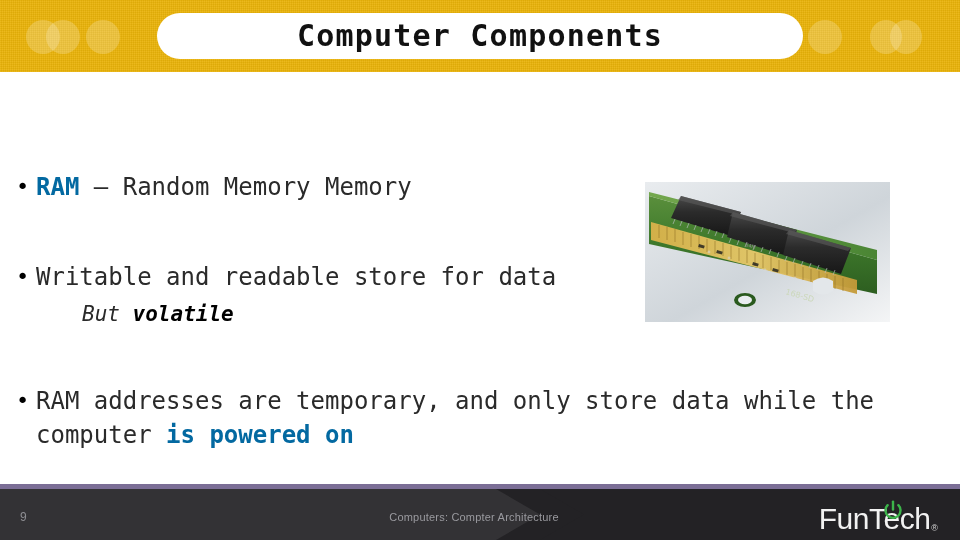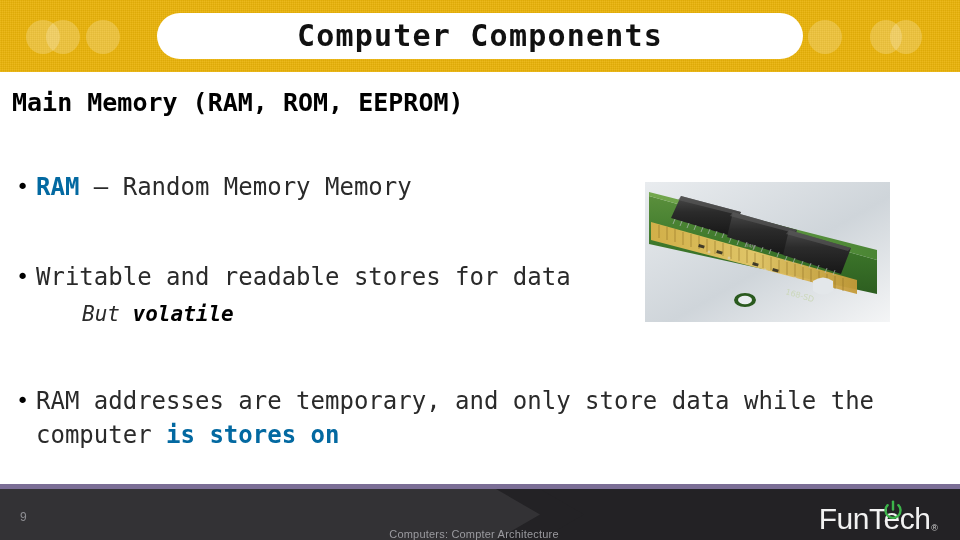--- a/index.html
+++ b/index.html
@@ -189,21 +189,21 @@
     position: absolute;
     left: 20px;
     top: 26px;
     font-family: "Liberation Sans", sans-serif;
     font-size: 12px;
     color: #8d8d92;
   }
   .footer-center {
     position: absolute;
     left: 0;
-    top: 44px;
+    top: 27px;
     width: 948px;
     text-align: center;
     font-family: "Liberation Sans", sans-serif;
     font-size: 11px;
     color: #9a9a9f;
     letter-spacing: 0.2px;
   }
   .brand {
     position: absolute;
     right: 22px;
@@ -248,37 +248,36 @@
     <div class="deco-dot d5"></div>
     <div class="deco-dot d6"></div>
 
     <div class="title-capsule">
       <div class="slide-title">Computer Components</div>
     </div>
   </div>
 
   <div class="body-area">
 
-    <div class="heading">Main Memory (RAM, ROM, EEPROM)</div>
 
     <div class="bullet-row b1">
       <span class="dot">•</span>
       <span class="txt"><span class="strong">RAM</span><span> – Random Memory Memory</span></span>
     </div>
 
     <div class="bullet-row b2">
       <span class="dot">•</span>
-      <span class="txt">Writable and readable stores for data</span>
+      <span class="txt">Writable and readable store for data</span>
     </div>
 
     <div class="subline"><span>But </span><span class="vol">volatile</span></div>
 
     <div class="bullet-row b3">
       <span class="dot">•</span>
-      <span class="txt"><span>RAM addresses are temporary, and only store data while the computer </span><span class="strong">is stores on</span></span>
+      <span class="txt"><span>RAM addresses are temporary, and only store data while the computer </span><span class="strong">is powered on</span></span>
     </div>
 
     <div class="ram-photo">
       <svg width="245" height="140" viewBox="0 0 245 140">
         <defs>
           <linearGradient id="bgg" x1="0" y1="0" x2="1" y2="1">
             <stop offset="0" stop-color="#e9ecef"></stop>
             <stop offset="0.55" stop-color="#cfd5da"></stop>
             <stop offset="1" stop-color="#f4f5f6"></stop>
           </linearGradient>

